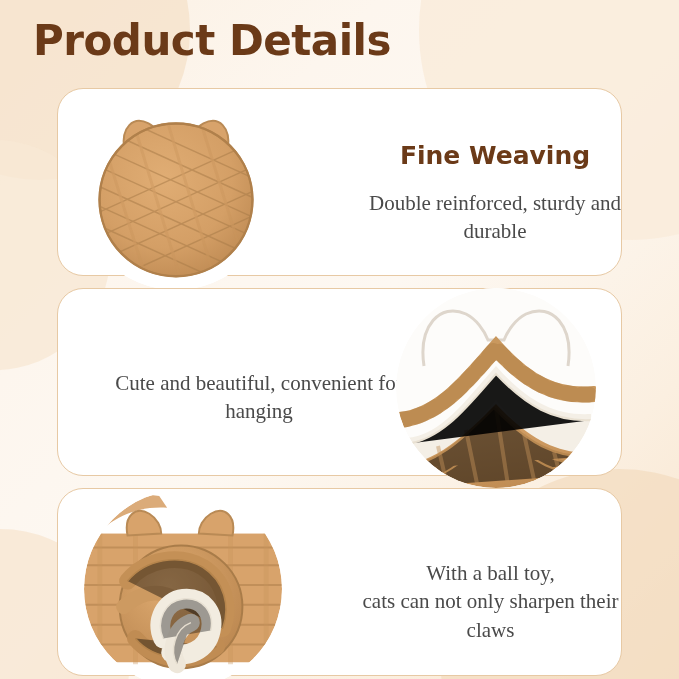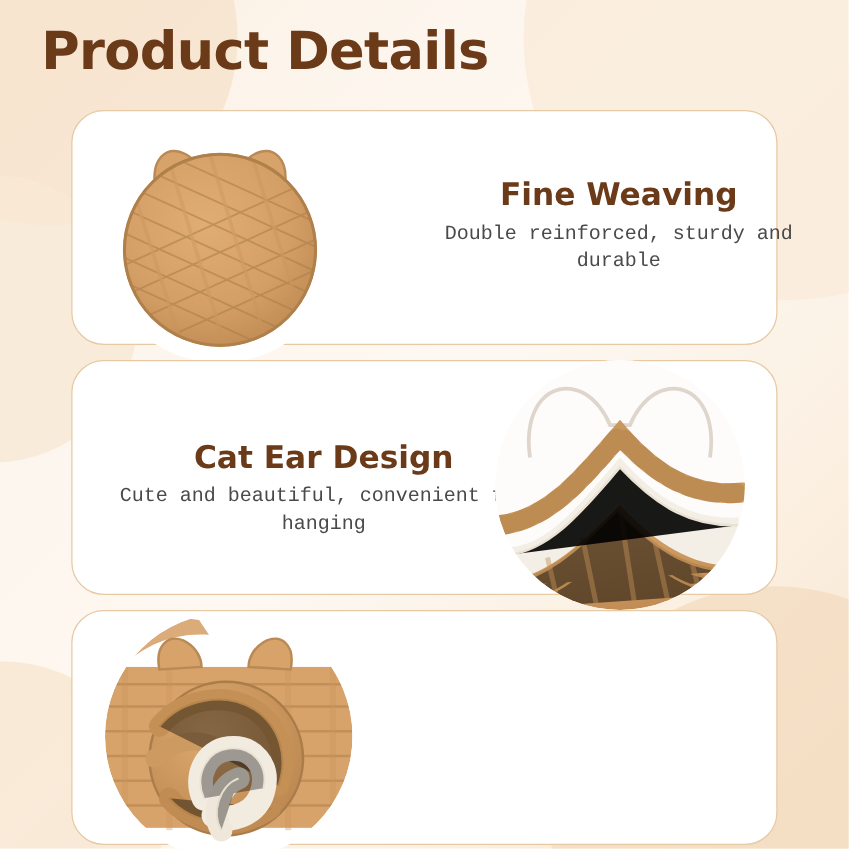--- a/index.html
+++ b/index.html
@@ -85,24 +85,24 @@
     text-align: center;
   }
   .card-heading {
     font-size: 25px;
     font-weight: bold;
     color: #6b3a18;
     font-family: "DejaVu Sans", sans-serif;
     line-height: 1.2;
   }
   .card-sub {
-    margin-top: 6px;
-    font-size: 16px;
+    margin-top: 18px;
+    font-size: 21px;
     color: #4a4a4a;
-    font-family: Liberation Mono, monospace;
+    font-family: Liberation Serif, serif;
     line-height: 1.35;
     white-space: pre-line;
   }
 
   
   #text-1 { left: 287px; top: 52px; width: 300px; }
   #text-2 { left: 36px;  top: 62px; width: 330px; }
   #text-3 { left: 280px; top: 52px; width: 305px; }
 
   
@@ -176,21 +176,20 @@
           <line x1="90" y1="24" x2="140" y2="190"></line>
           <line x1="125" y1="28" x2="172" y2="180"></line>
         </g>
       </g>
       <circle cx="100" cy="108" r="78" fill="none" stroke="#b0804b" stroke-width="2.5"></circle>
     </svg>
   </div>
 
   <div class="card" id="card-2">
     <div class="card-text" id="text-2">
-      <div class="card-heading">Cat Ear Design</div>
       <div class="card-sub">Cute and beautiful, convenient for hanging</div>
     </div>
   </div>
 
   <div class="photo" id="photo-2">
     <svg viewBox="0 0 200 200" xmlns="http://www.w3.org/2000/svg">
       <defs>
         <clipPath id="clipEar">
           <circle cx="100" cy="100" r="100"></circle>
         </clipPath>
@@ -226,20 +225,22 @@
 
         <g stroke="#e8dfd0" stroke-width="2" opacity="0.9">
           <path d="M10 156 C46 152 72 118 100 86 C130 118 158 134 196 132"></path>
         </g>
       </g>
     </svg>
   </div>
 
   <div class="card" id="card-3">
     <div class="card-text" id="text-3">
+      <div class="card-sub">With a ball toy,
+cats can not only sharpen their claws</div>
     </div>
   </div>
 
   <div class="photo" id="photo-3">
     <svg viewBox="0 0 200 200" xmlns="http://www.w3.org/2000/svg">
       <defs>
         <clipPath id="clipBall">
           <circle cx="100" cy="100" r="100"></circle>
         </clipPath>
         <radialGradient id="jute3" cx="40%" cy="34%" r="72%">

